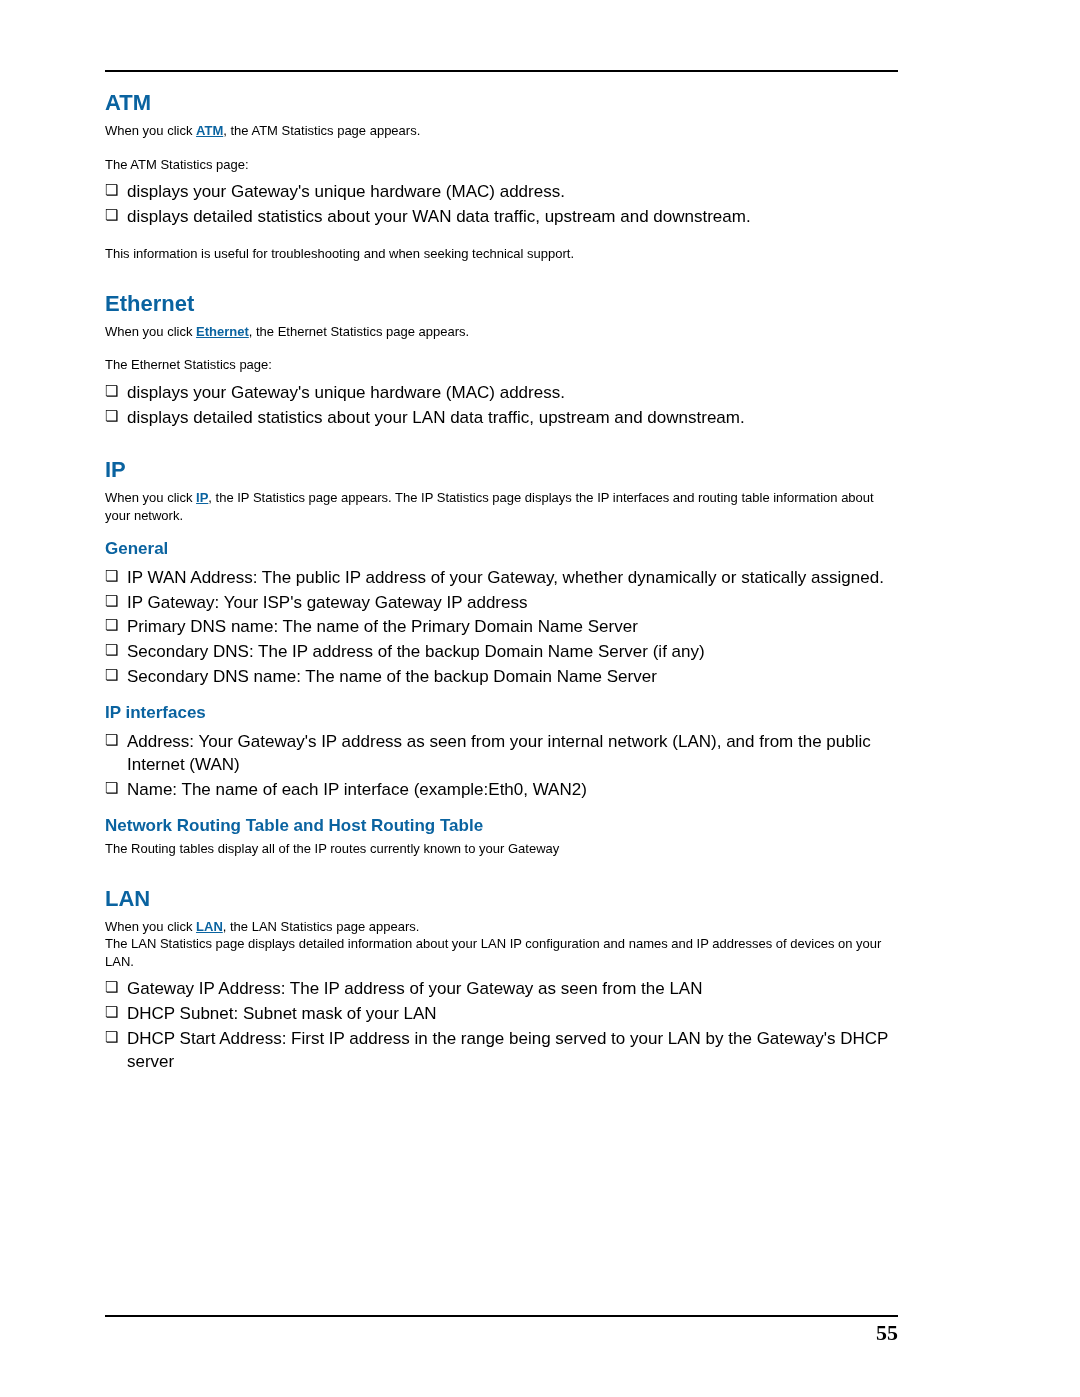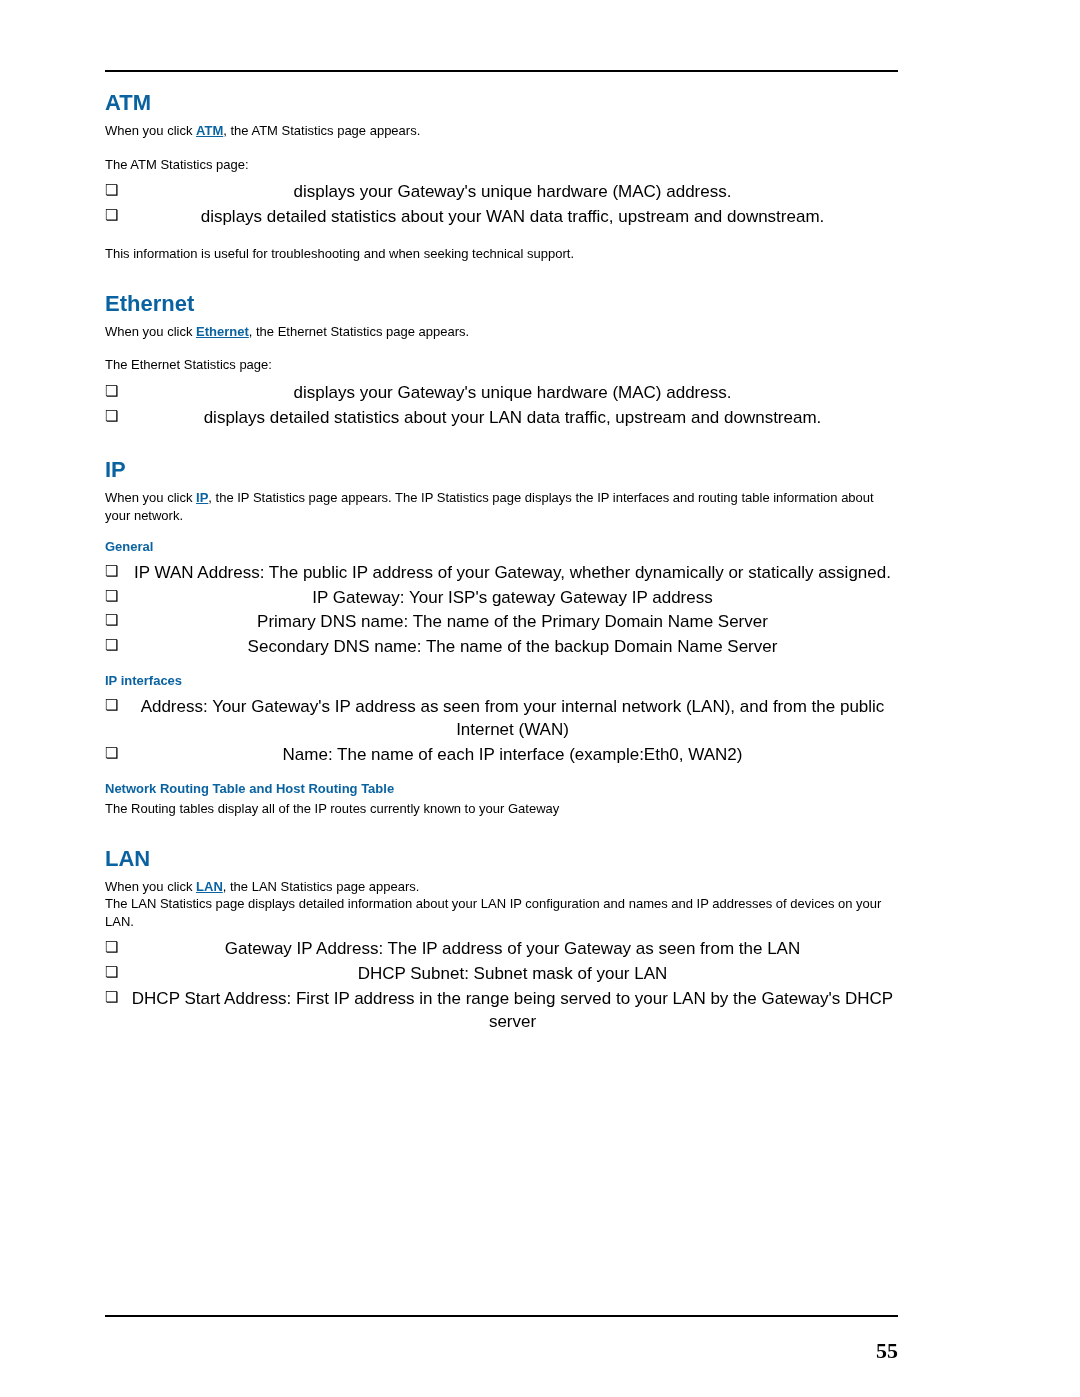--- a/index.html
+++ b/index.html
@@ -23,21 +23,21 @@
   }
   .section-h {
     color: #0a63a0;
     font-weight: bold;
     font-size: 22px;
     margin: 18px 0 6px 0;
   }
   .sub-h {
     color: #0a63a0;
     font-weight: bold;
-    font-size: 13px;
+    font-size: 17px;
     margin: 14px 0 4px 0;
   }
   .para {
     font-size: 13px;
     line-height: 1.35;
     margin: 0 0;
   }
   .para.first {
     margin-top: 0;
   }
@@ -50,21 +50,20 @@
   a.doc-link {
     color: #0a63a0;
     font-weight: bold;
     text-decoration: underline;
     cursor: pointer;
   }
   ul.bul {
     list-style: none;
     padding: 0;
     margin: 8px 0 8px 0;
-    text-align: center;
   }
   ul.bul li {
     position: relative;
     padding-left: 22px;
     font-size: 17px;
     line-height: 1.35;
     margin: 2px 0;
   }
   ul.bul li::before {
     content: "❏";
@@ -80,21 +79,21 @@
   .bottomline {
     border-top: 2px solid #000;
     position: absolute;
     left: 105px;
     right: 105px;
     bottom: 80px;
   }
   .pagenum {
     position: absolute;
     right: 105px;
-    bottom: 33px;
+    bottom: 51px;
     font-family: "Times New Roman", Times, serif;
     font-weight: bold;
     font-size: 22px;
   }
 </style>
 </head>
 <body>
 
 <div class="page">
   <div class="topline"></div>
@@ -123,20 +122,21 @@
   <div class="section-h spaced-top2">IP</div>
   <p class="para first">
     <span>When you click </span><a class="doc-link">IP</a><span>, the IP Statistics page appears. The IP Statistics page displays the IP interfaces and routing table information about your network.</span>
   </p>
 
   <div class="sub-h">General</div>
   <ul class="bul">
     <li><span class="bold">IP WAN Address:</span><span> The public IP address of your Gateway, whether dynamically or statically assigned.</span></li>
     <li><span class="bold">IP Gateway:</span><span> Your ISP's gateway Gateway IP address</span></li>
     <li><span class="bold">Primary DNS name:</span><span> The name of the Primary Domain Name Server</span></li>
+    <li><span class="bold">Secondary DNS:</span><span> The IP address of the backup Domain Name Server (if any)</span></li>
     <li><span class="bold">Secondary DNS name:</span><span> The name of the backup Domain Name Server</span></li>
   </ul>
 
   <div class="sub-h">IP interfaces</div>
   <ul class="bul">
     <li><span class="bold">Address:</span><span> Your Gateway's IP address as seen from your internal network (LAN), and from the public Internet (WAN)</span></li>
     <li><span class="bold">Name:</span><span> The name of each IP interface (example:Eth0, WAN2)</span></li>
   </ul>
 
   <div class="sub-h">Network Routing Table and Host Routing Table</div>

